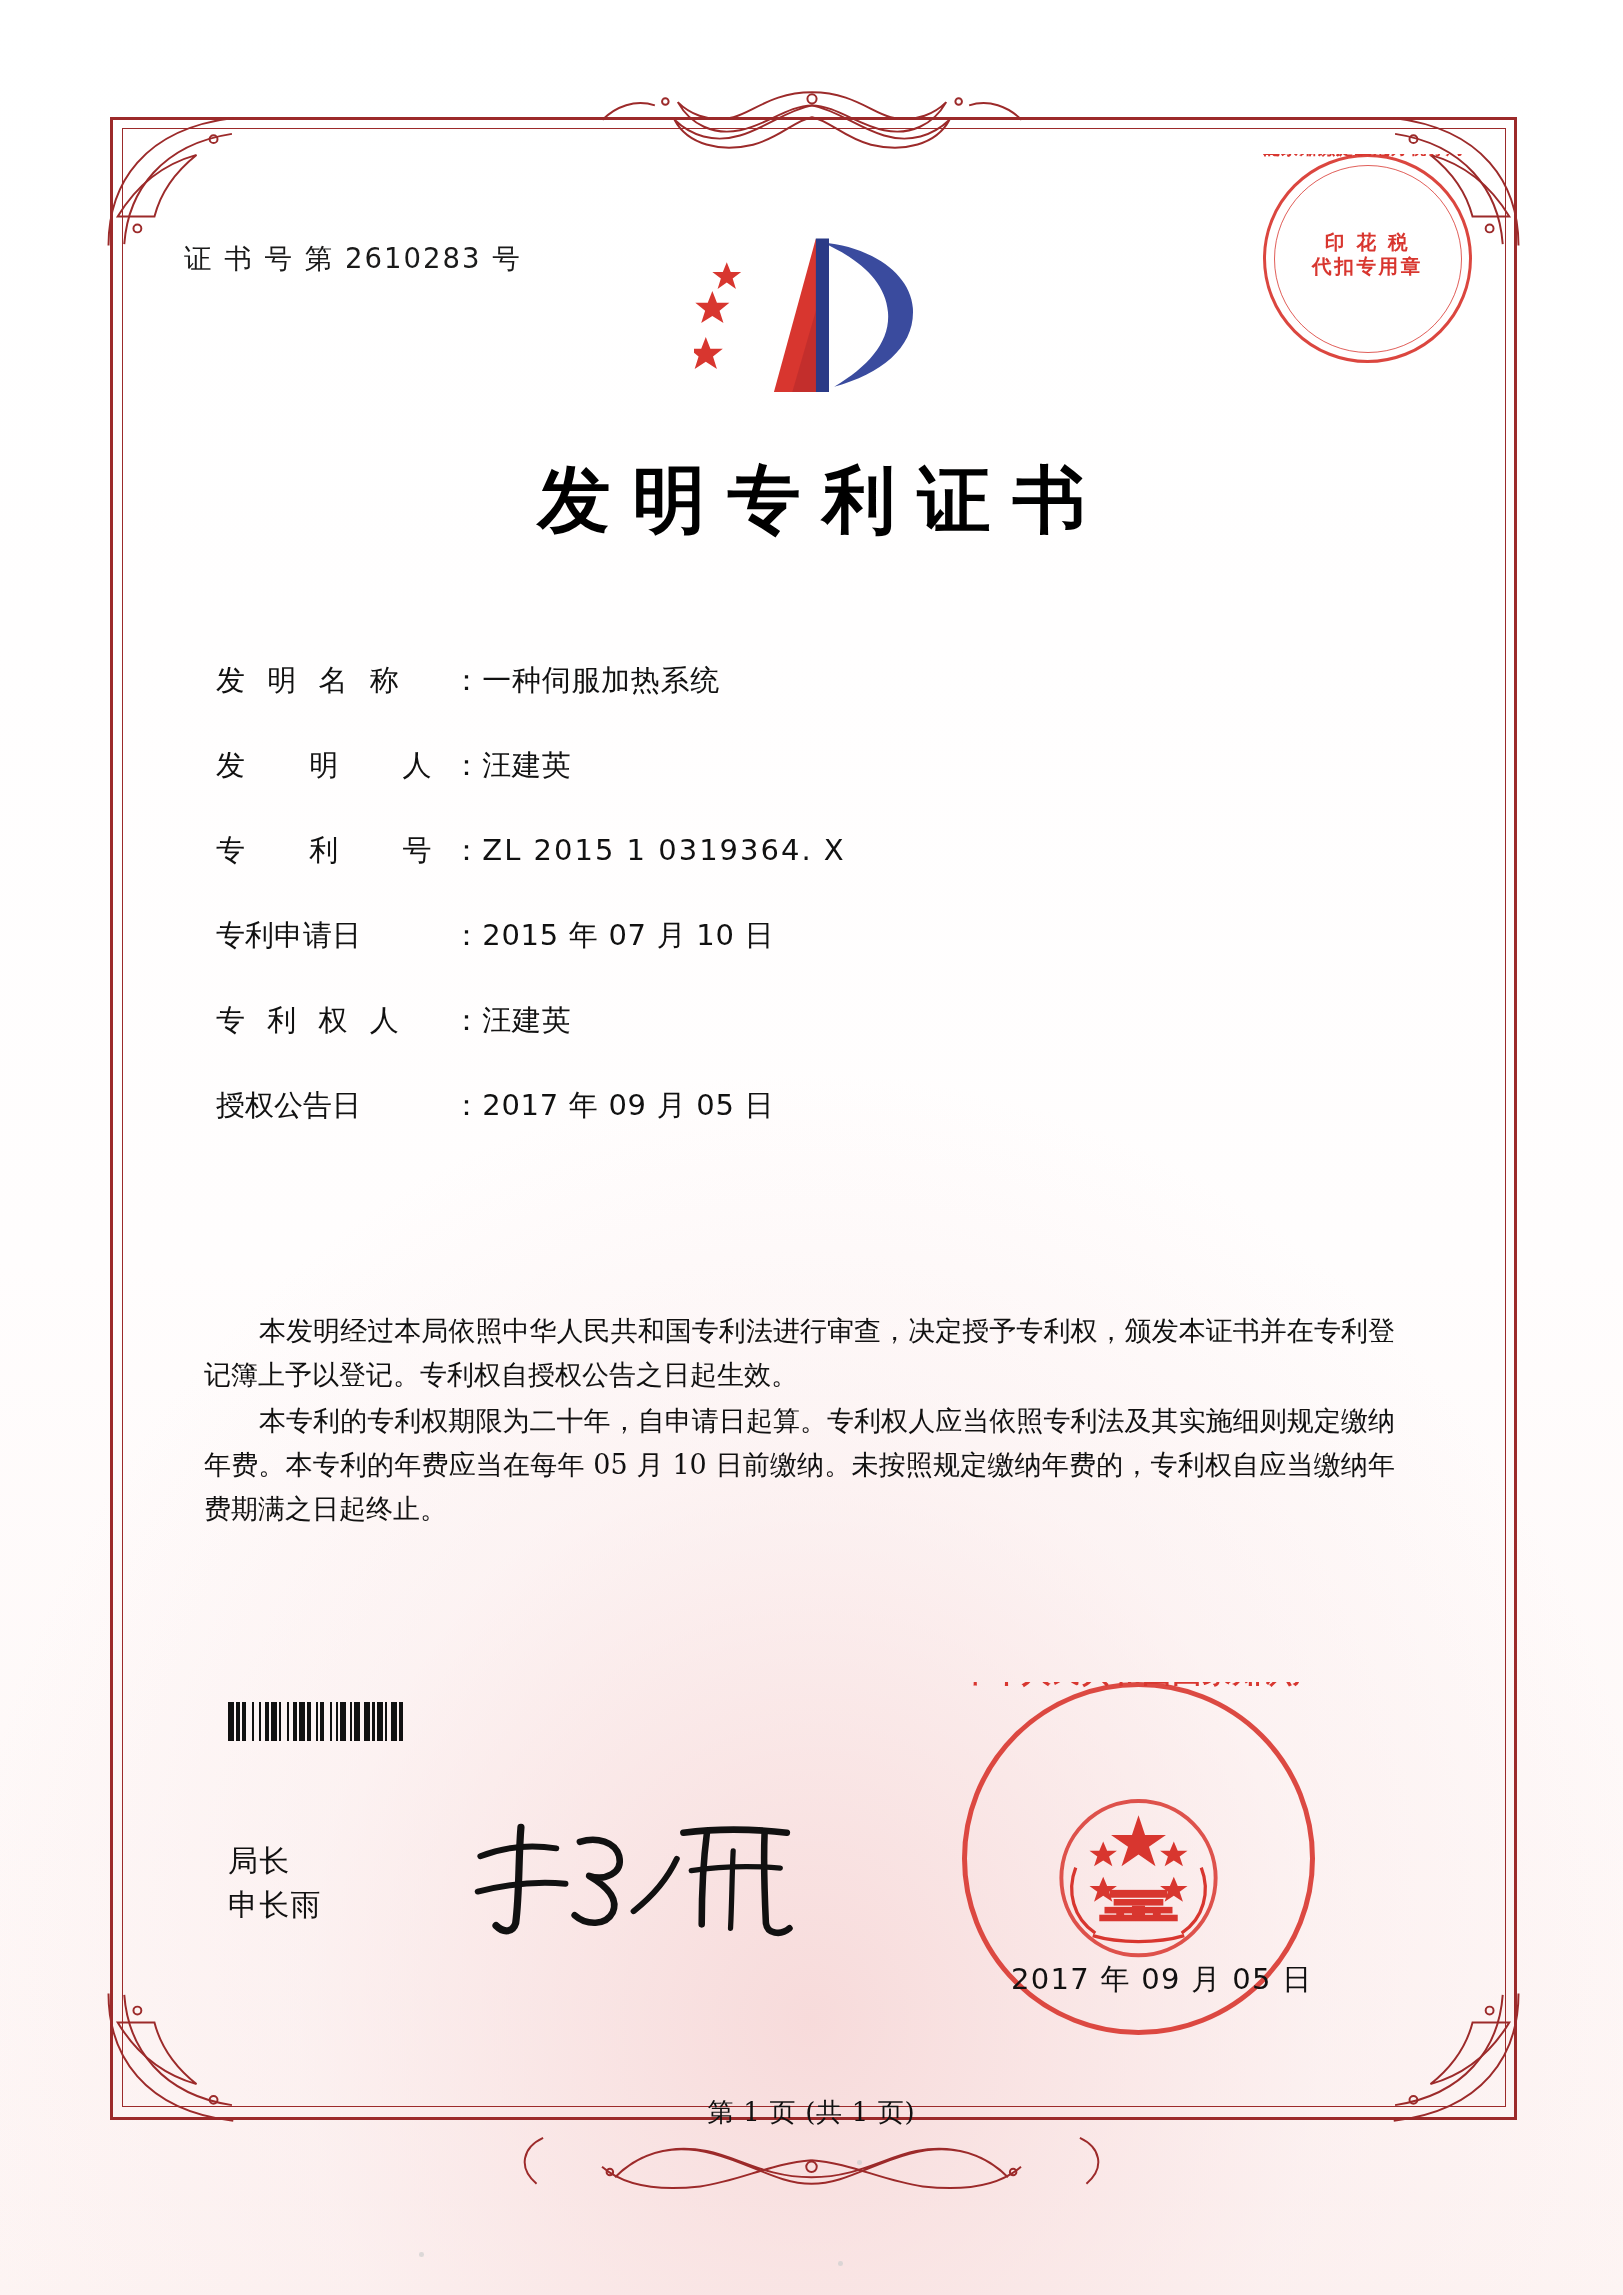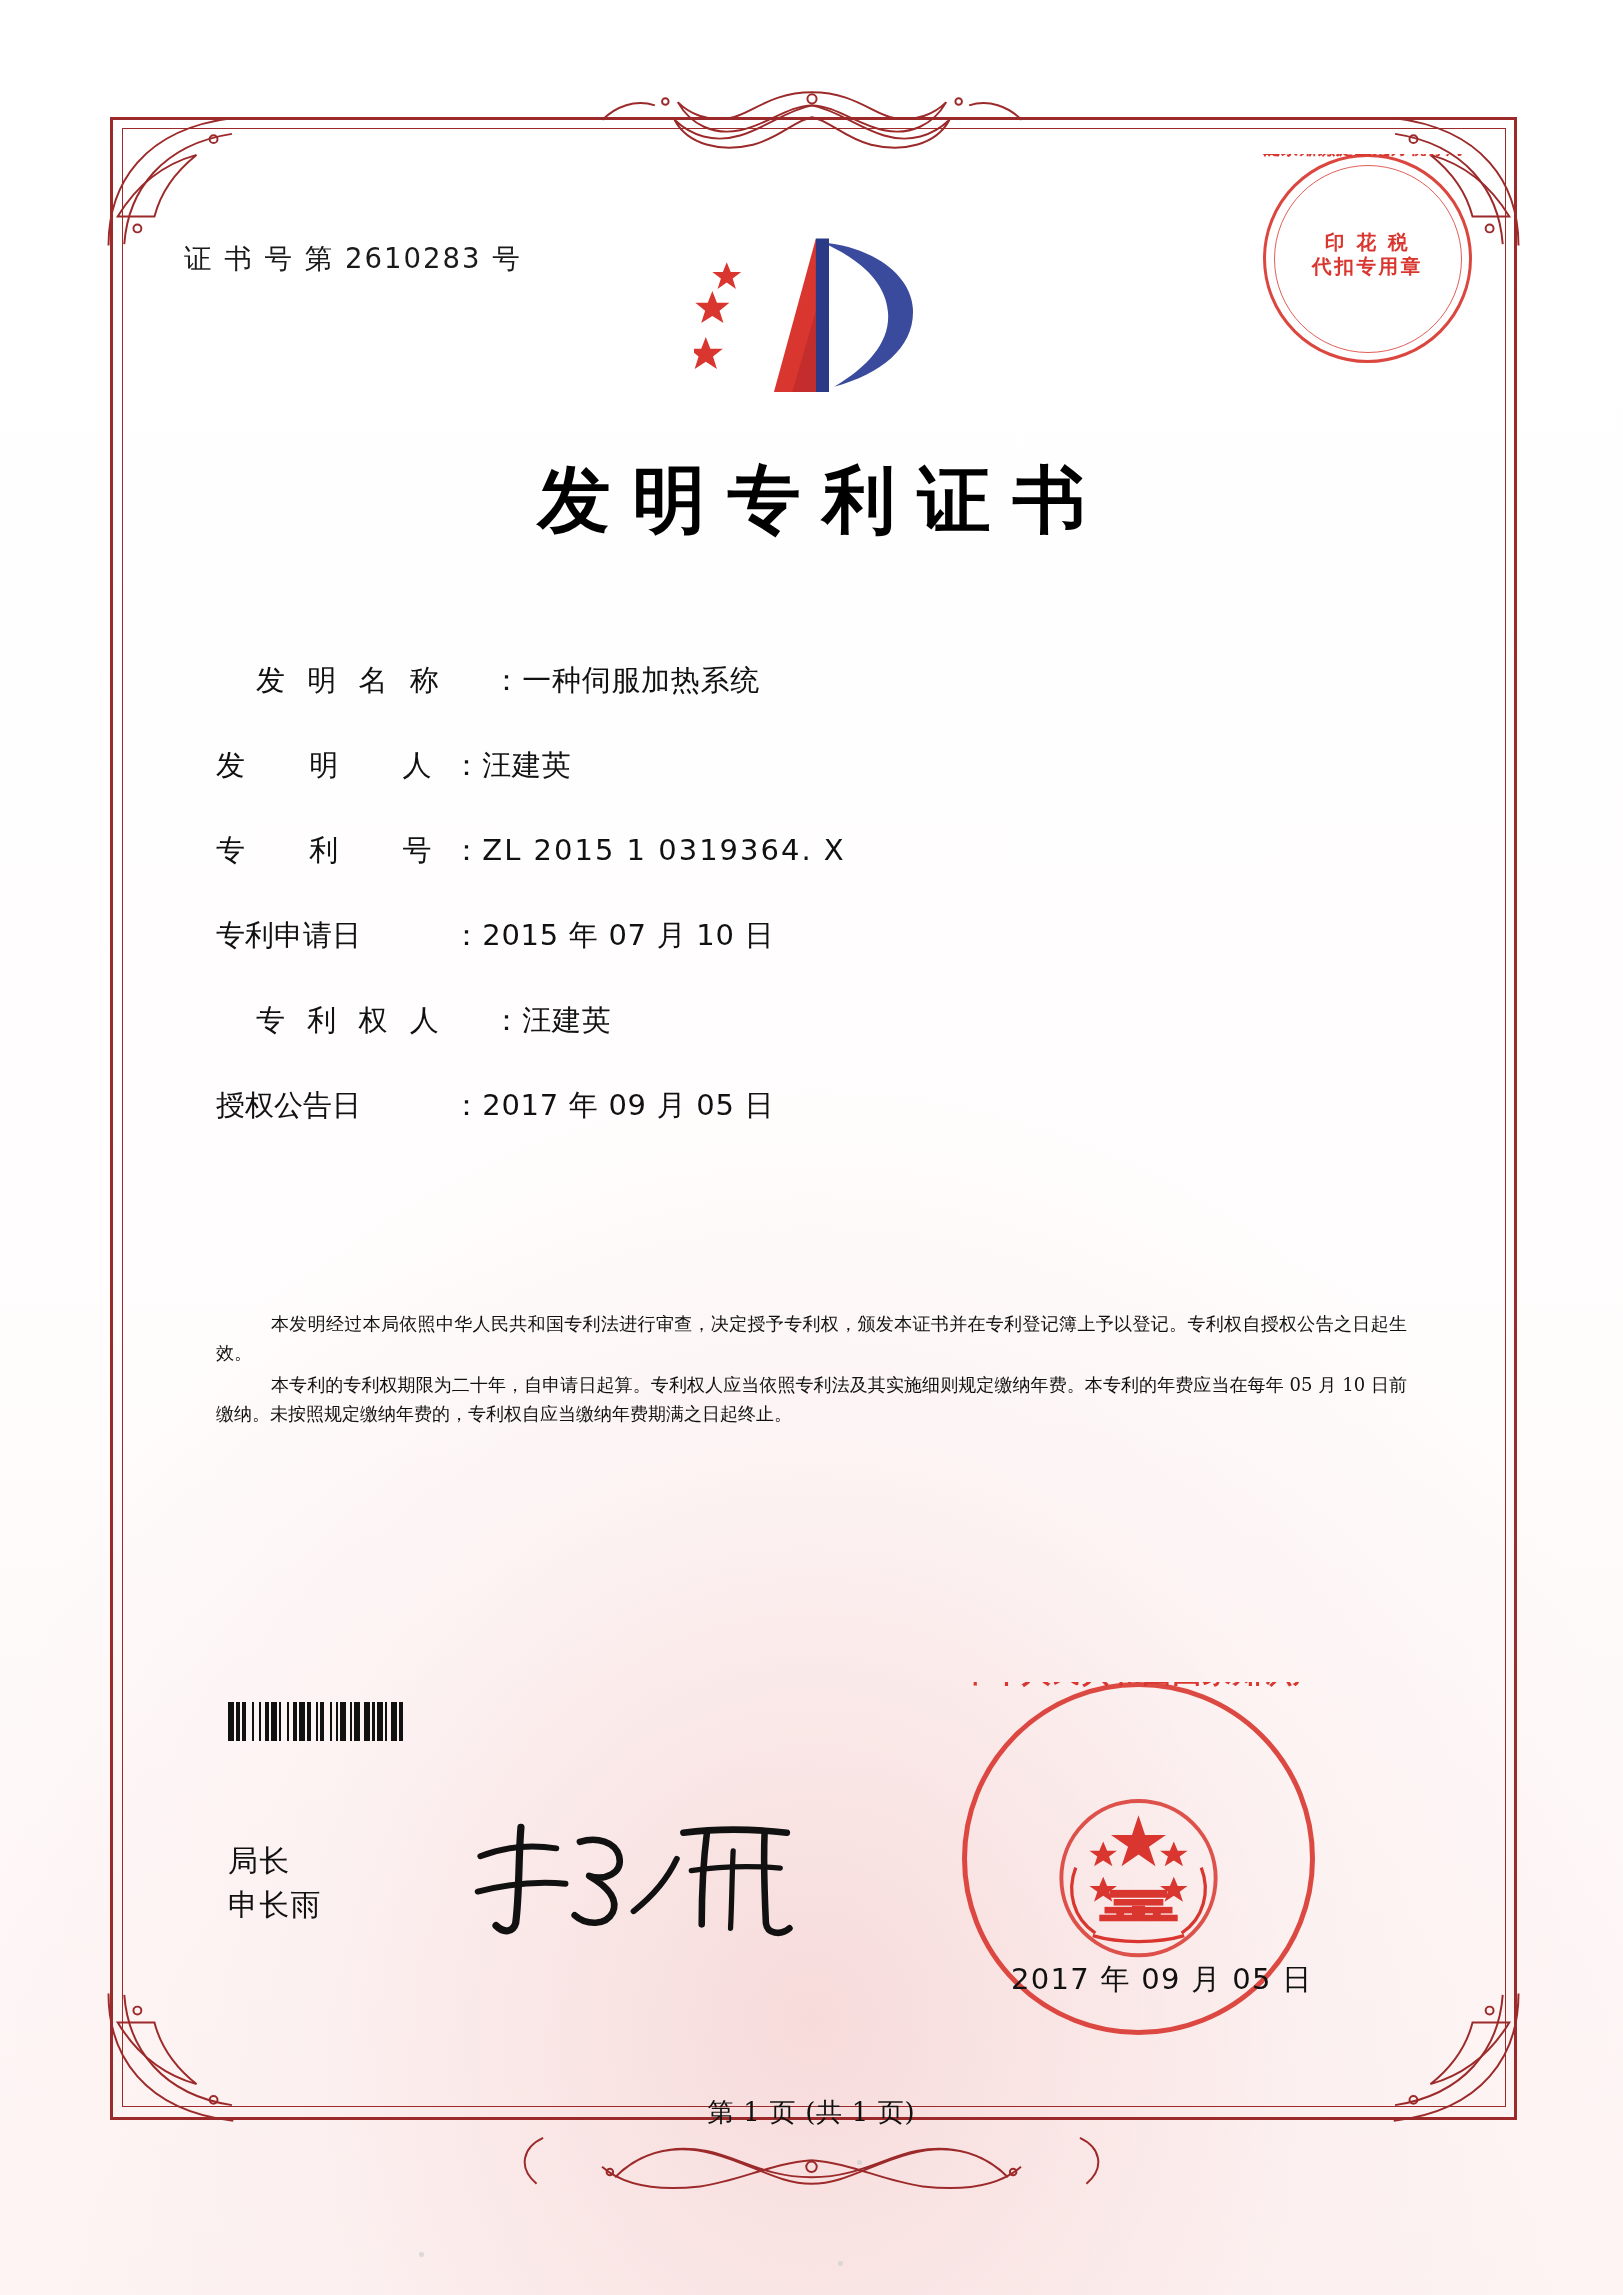--- a/index.html
+++ b/index.html
@@ -151,37 +151,37 @@
     font-size: 29px;
     color: #111;
     font-family: "DejaVu Sans", "Liberation Sans", sans-serif;
   }
   .field-label {
     width: 236px;
     flex: none;
     letter-spacing: 0px;
     white-space: nowrap;
   }
-  .field-label.sp1 { letter-spacing: 6.5px; margin-left: 40px; }
+  .field-label.sp1 { letter-spacing: 6.5px; }
   .field-label.sp3 { letter-spacing: 27.5px; }
   .field-colon { margin: 0 1.3px 0 0; }
   .field-value {
     letter-spacing: 0.7px;
     white-space: nowrap;
   }
   .field-value.mono { font-family: "DejaVu Sans", "Liberation Sans", sans-serif; letter-spacing: 2px; }
 
   
   .paras {
     position: absolute;
-    left: 216px;
+    left: 204px;
     top: 1309px;
     width: 1191px;
     font-family: "DejaVu Serif", "Liberation Serif", serif;
-    font-size: 18px;
+    font-size: 27px;
     line-height: 1.62;
     color: #111;
     text-align: justify;
   }
   .paras p {
     margin: 0 0 2.6px 0;
     text-indent: 55px;
   }
 
   

